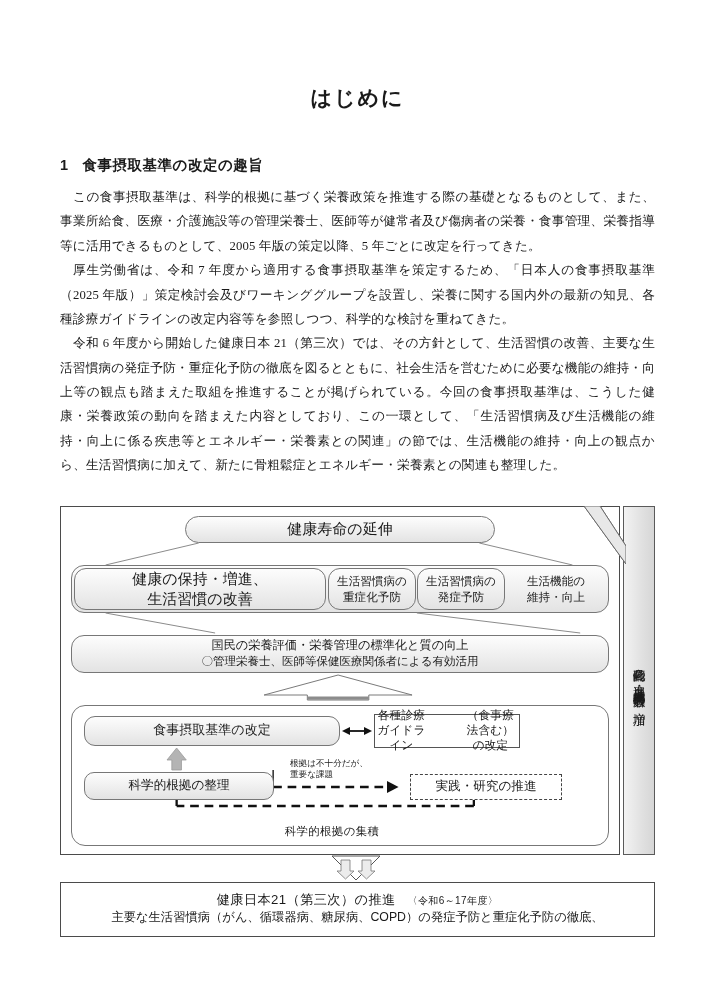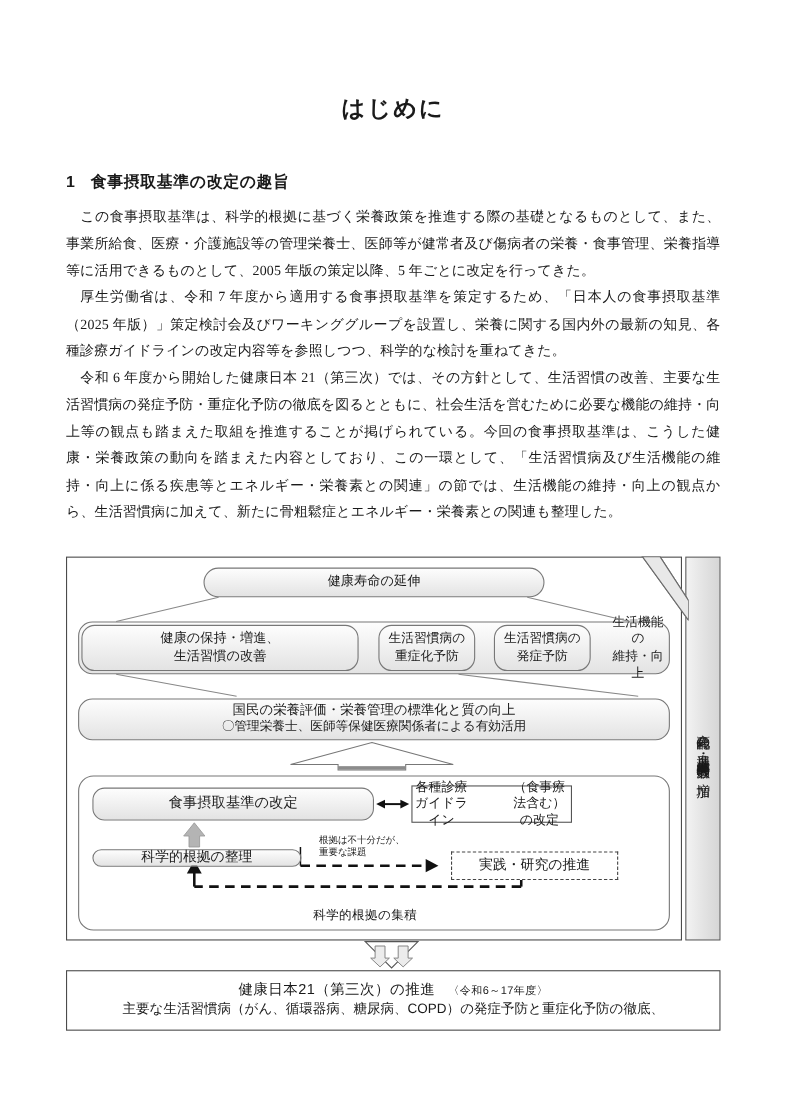--- a/index.html
+++ b/index.html
@@ -105,21 +105,21 @@
     pointer-events: none;
   }
 
   
   .pill {
     border: 1.2px solid #777;
     border-radius: 16px;
     background: linear-gradient(to bottom, #fdfdfd, #ededed 62%, #e3e3e3);
     text-align: center;
     font-family: "Liberation Sans", "DejaVu Sans", sans-serif;
-    font-size: 12px;
+    font-size: 15px;
     line-height: 1.3;
     box-sizing: border-box;
     display: flex;
     align-items: center;
     justify-content: center;
   }
   .rect {
     border: 1.2px solid #555;
     background: #ffffff;
     text-align: center;
@@ -140,21 +140,21 @@
     width: 310px;
     height: 27px;
     border-radius: 14px;
   }
 
   .connector-fan { height: 22px; position: relative; }
 
   .row-second {
     display: flex;
     align-items: stretch;
-    gap: 16px;
+    gap: 0;
     height: 42px;
   }
   .box-hoji {
     flex: 0 0 252px;
     border-radius: 12px;
     margin-right: 2px;
   }
   .box-small {
     flex: 0 0 88px;
     border-radius: 12px;
@@ -232,21 +232,21 @@
   .mid-zone {
     position: relative;
     height: 52px;
     margin-top: 8px;
   }
   .box-kagaku {
     position: absolute;
     left: 0;
     top: 16px;
     width: 190px;
-    height: 16px;
+    height: 28px;
     border-radius: 10px;
     font-size: 12.6px;
     font-family: Liberation Serif, serif;
   }
   .box-jissen {
     position: absolute;
     left: 326px;
     top: 18px;
     width: 152px;
     height: 26px;

